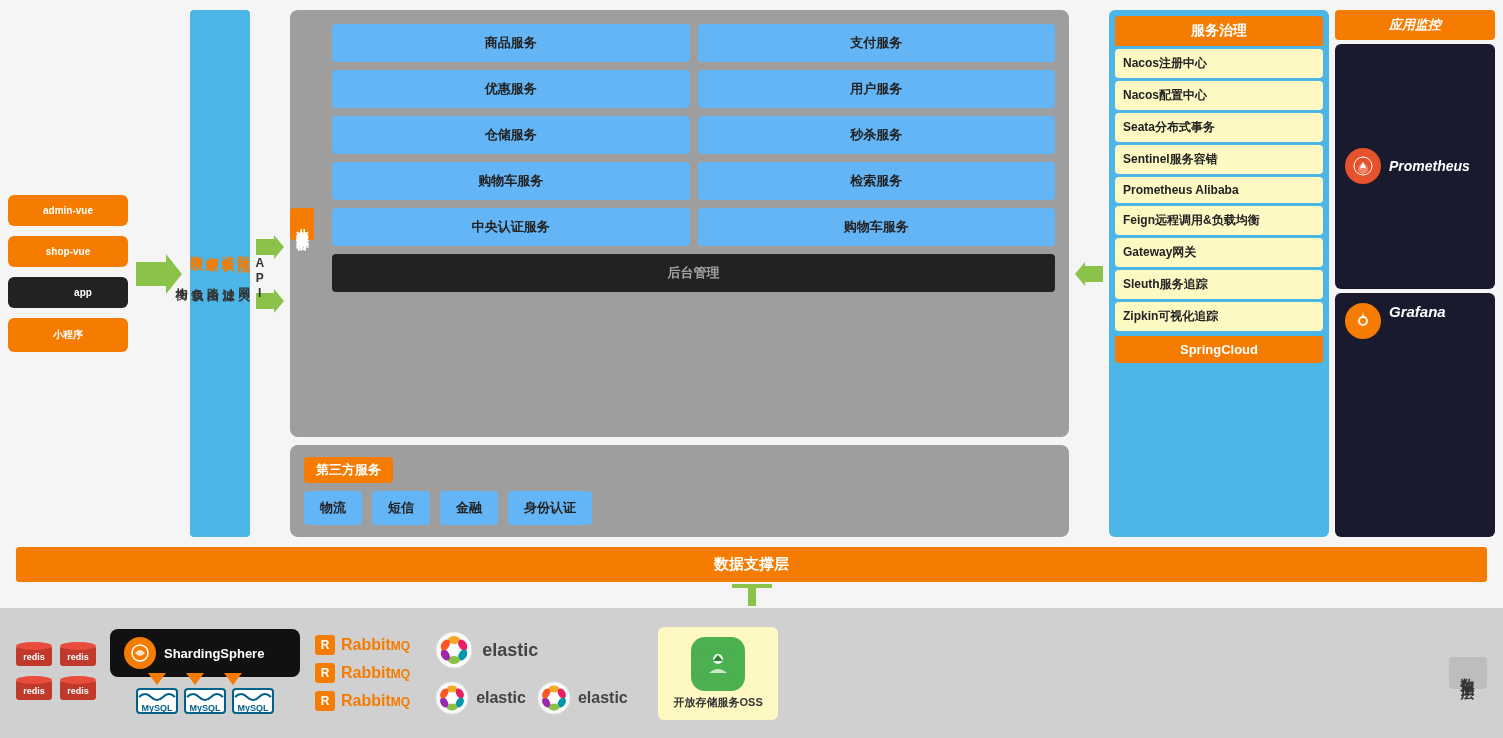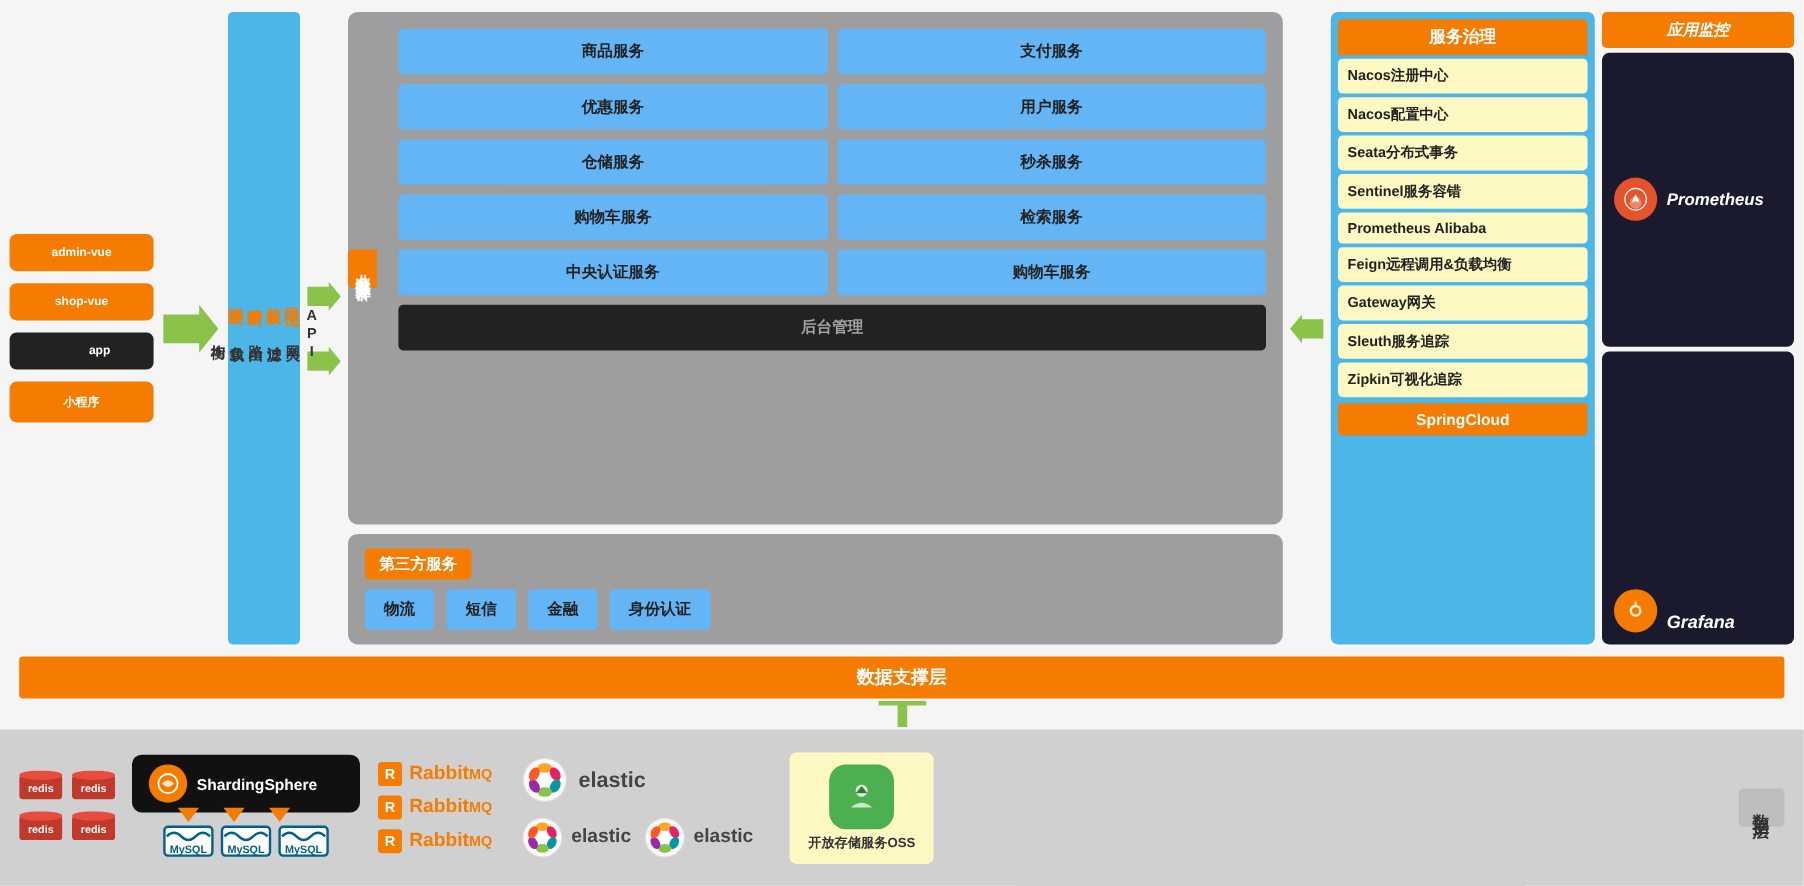--- a/index.html
+++ b/index.html
@@ -355,21 +355,21 @@
           <div style="width:36px;height:36px;background:#e6522c;border-radius:50%;display:flex;align-items:center;justify-content:center;flex-shrink:0;">
 
             <svg width="22" height="22" viewBox="0 0 22 22">
               <circle cx="11" cy="11" r="9" fill="#e6522c" stroke="#fff" stroke-width="1"></circle>
               <ellipse cx="11" cy="14" rx="5" ry="5" fill="#fff" opacity="0.3"></ellipse>
               <path d="M8,14 Q9,9 11,7 Q13,9 14,14 Q12,12 11,13 Q10,12 8,14Z" fill="#fff"></path>
             </svg>
           </div>
           <span style="color:white;font-size:14px;font-weight:bold;">Prometheus</span>
         </div>
-        <div style="background:#1a1a2e; border-radius:6px; padding:10px; display:flex; align-items:flex-end; gap:8px; flex:1;">
+        <div style="background:#1a1a2e; border-radius:6px; padding:10px; display:flex; align-items:flex-start; gap:8px; flex:1;">
           <div style="width:36px;height:36px;background:#f57c00;border-radius:50%;display:flex;align-items:center;justify-content:center;flex-shrink:0;">
             <svg width="22" height="22" viewBox="0 0 22 22">
               <circle cx="11" cy="11" r="9" fill="#f57c00"></circle>
               <circle cx="11" cy="11" r="5" fill="#fff" opacity="0.9"></circle>
               <circle cx="11" cy="11" r="3" fill="#f57c00"></circle>
               <path d="M11,2 L13,8 L11,6 L9,8Z" fill="#fff" opacity="0.7"></path>
             </svg>
           </div>
           <span style="color:white;font-size:15px;font-weight:bold;">Grafana</span>
         </div>

